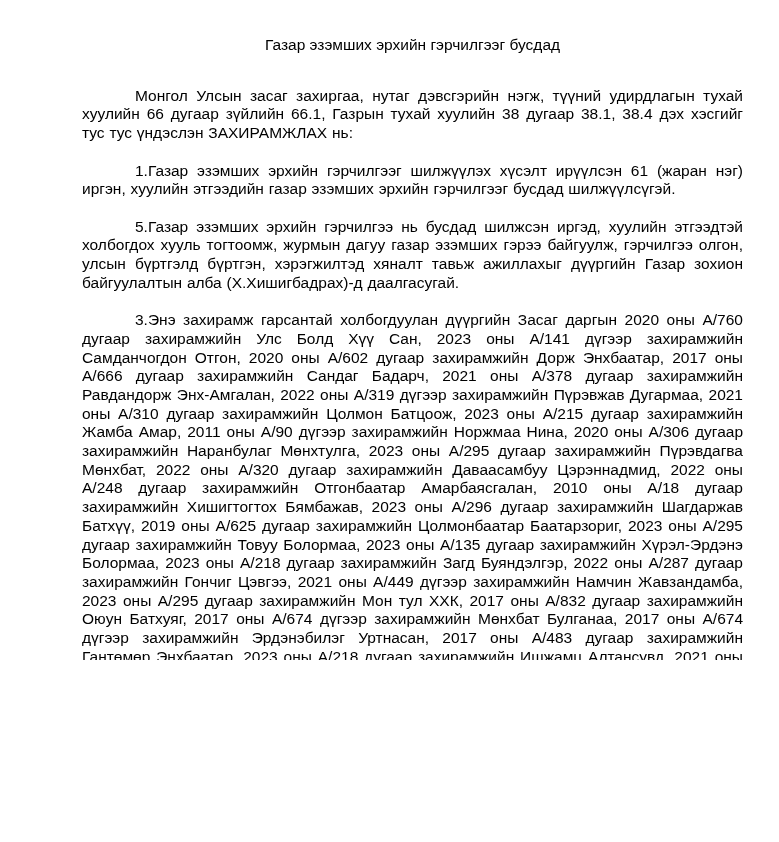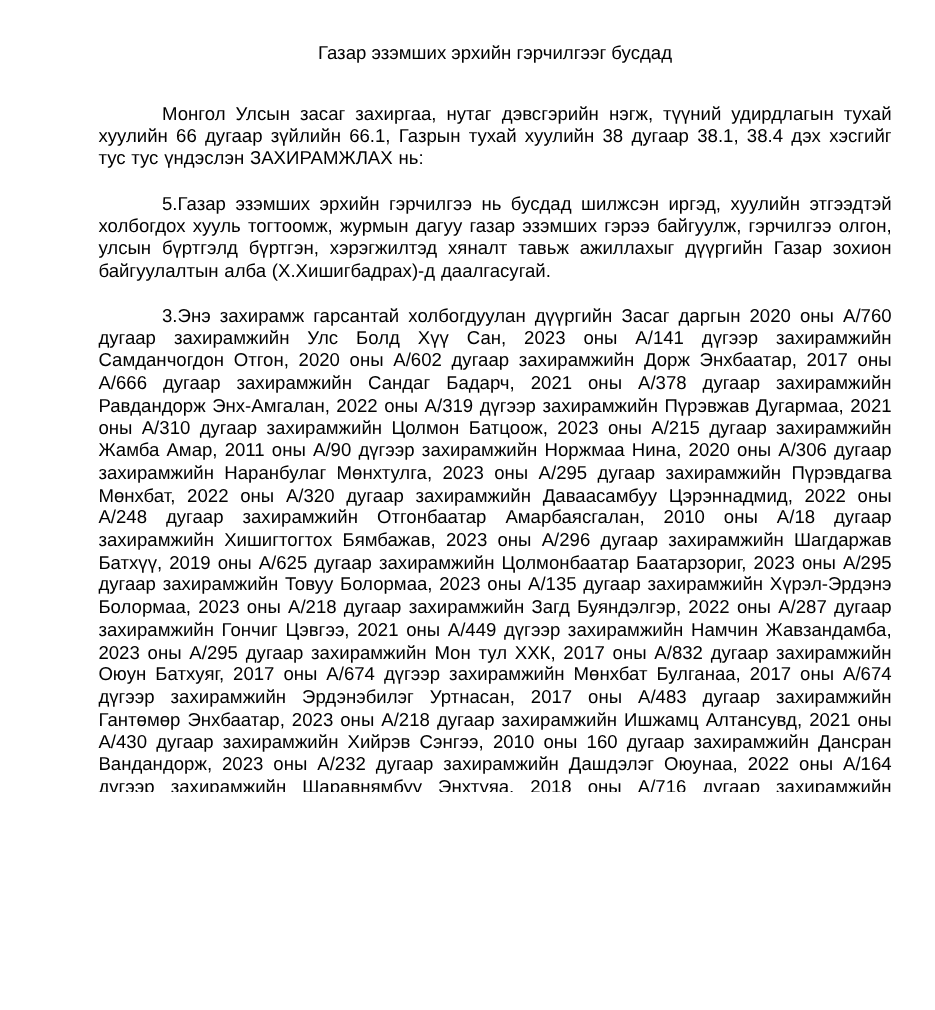--- a/index.html
+++ b/index.html
@@ -51,17 +51,18 @@
 </style>
 </head>
 <body>
 
 <div class="page">
   <div class="doc">
     <div class="title">
       <span class="title-line">Газар эзэмших эрхийн гэрчилгээг бусдад</span>
     </div>
     <p class="para">Монгол Улсын засаг захиргаа, нутаг дэвсгэрийн нэгж, түүний удирдлагын тухай хуулийн 66 дугаар зүйлийн 66.1, Газрын тухай хуулийн 38 дугаар 38.1, 38.4 дэх хэсгийг тус тус үндэслэн ЗАХИРАМЖЛАХ нь:</p>
+    <p class="para">1.Газар эзэмших эрхийн гэрчилгээг шилжүүлэх хүсэлт ирүүлсэн 61 (жаран нэг) иргэн, хуулийн этгээдийн газар эзэмших эрхийн гэрчилгээг бусдад шилжүүлсүгэй.</p>
     <p class="para">5.Газар эзэмших эрхийн гэрчилгээ нь бусдад шилжсэн иргэд, хуулийн этгээдтэй холбогдох хууль тогтоомж, журмын дагуу газар эзэмших гэрээ байгуулж, гэрчилгээ олгон, улсын бүртгэлд бүртгэн, хэрэгжилтэд хяналт тавьж ажиллахыг дүүргийн Газар зохион байгуулалтын алба (Х.Хишигбадрах)-д даалгасугай.</p>
     <p class="para">3.Энэ захирамж гарсантай холбогдуулан дүүргийн Засаг даргын 2020 оны А/760 дугаар захирамжийн Улс Болд Хүү Сан, 2023 оны А/141 дүгээр захирамжийн Самданчогдон Отгон, 2020 оны А/602 дугаар захирамжийн Дорж Энхбаатар, 2017 оны А/666 дугаар захирамжийн Сандаг Бадарч, 2021 оны А/378 дугаар захирамжийн Равдандорж Энх-Амгалан, 2022 оны А/319 дүгээр захирамжийн Пүрэвжав Дугармаа, 2021 оны А/310 дугаар захирамжийн Цолмон Батцоож, 2023 оны А/215 дугаар захирамжийн Жамба Амар, 2011 оны А/90 дүгээр захирамжийн Норжмаа Нина, 2020 оны А/306 дугаар захирамжийн Наранбулаг Мөнхтулга, 2023 оны А/295 дугаар захирамжийн Пүрэвдагва Мөнхбат, 2022 оны А/320 дугаар захирамжийн Даваасамбуу Цэрэннадмид, 2022 оны А/248 дугаар захирамжийн Отгонбаатар Амарбаясгалан, 2010 оны А/18 дугаар захирамжийн Хишигтогтох Бямбажав, 2023 оны А/296 дугаар захирамжийн Шагдаржав Батхүү, 2019 оны А/625 дугаар захирамжийн Цолмонбаатар Баатарзориг, 2023 оны А/295 дугаар захирамжийн Товуу Болормаа, 2023 оны А/135 дугаар захирамжийн Хүрэл-Эрдэнэ Болормаа, 2023 оны А/218 дугаар захирамжийн Загд Буяндэлгэр, 2022 оны А/287 дугаар захирамжийн Гончиг Цэвгээ, 2021 оны А/449 дүгээр захирамжийн Намчин Жавзандамба, 2023 оны А/295 дугаар захирамжийн Мон тул ХХК, 2017 оны А/832 дугаар захирамжийн Оюун Батхуяг, 2017 оны А/674 дүгээр захирамжийн Мөнхбат Булганаа, 2017 оны А/674 дүгээр захирамжийн Эрдэнэбилэг Уртнасан, 2017 оны А/483 дугаар захирамжийн Гантөмөр Энхбаатар, 2023 оны А/218 дугаар захирамжийн Ишжамц Алтансувд, 2021 оны А/430 дугаар захирамжийн Хийрэв Сэнгээ, 2010 оны 160 дугаар захирамжийн Дансран Вандандорж, 2023 оны А/232 дугаар захирамжийн Дашдэлэг Оюунаа, 2022 оны А/164 дүгээр захирамжийн Шаравнямбуу Энхтуяа, 2018 оны А/716 дугаар захирамжийн Дагвадорж Гансүх, 2023 оны А/296 дугаар захирамжийн Жав Билэгдэмбэрэл, 2003 оны 161 дүгээр захирамжийн Ханд Осор, 2020 оны А/602 дугаар захирамжийн Цэдэн Цэцэгжаргал, 2023 оны А/217 дугаар захирамжийн Готов Очирбат, 2008 оны 169 дүгээр захирамжийн Занлаажид Төмөрсүх, 2016 оны А/326 дугаар захирамжийн Баяраа Лхагва, 2023 оны А/87 дугаар захирамжийн Дашдорж Санжмятав,</p>
   </div>
   <div class="footer-path">E:\2028 он\Албан бичиг\ZAHIRAMJ.docx</div>
 </div>
 
 </body></html>

